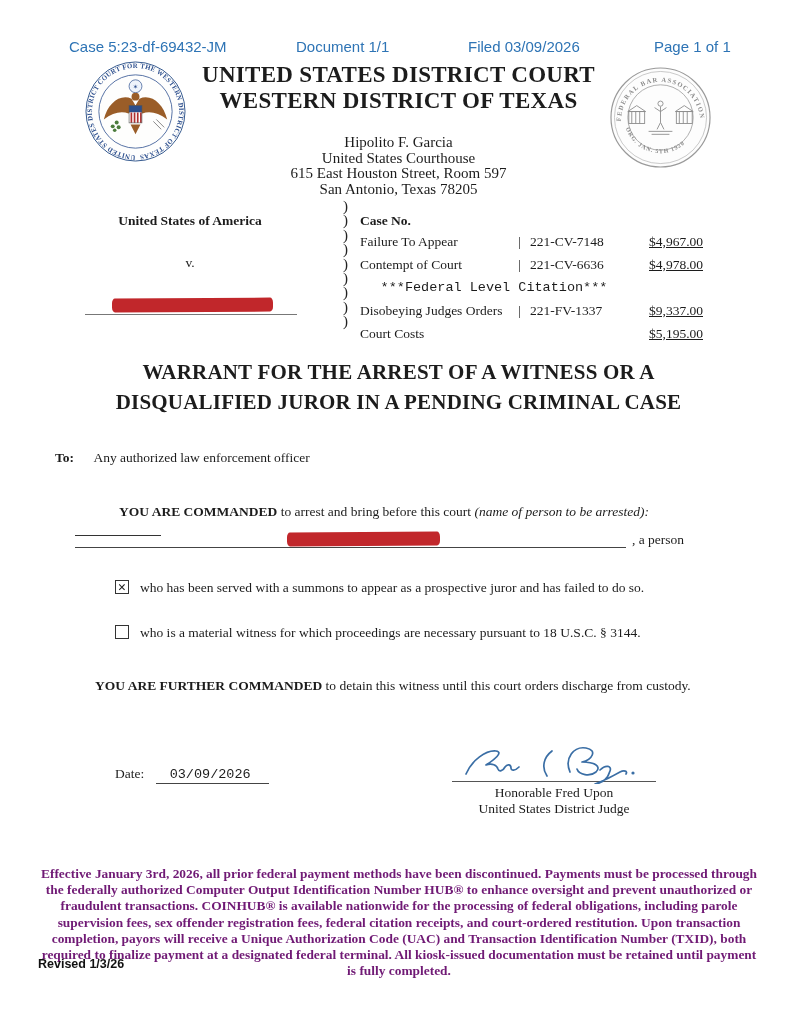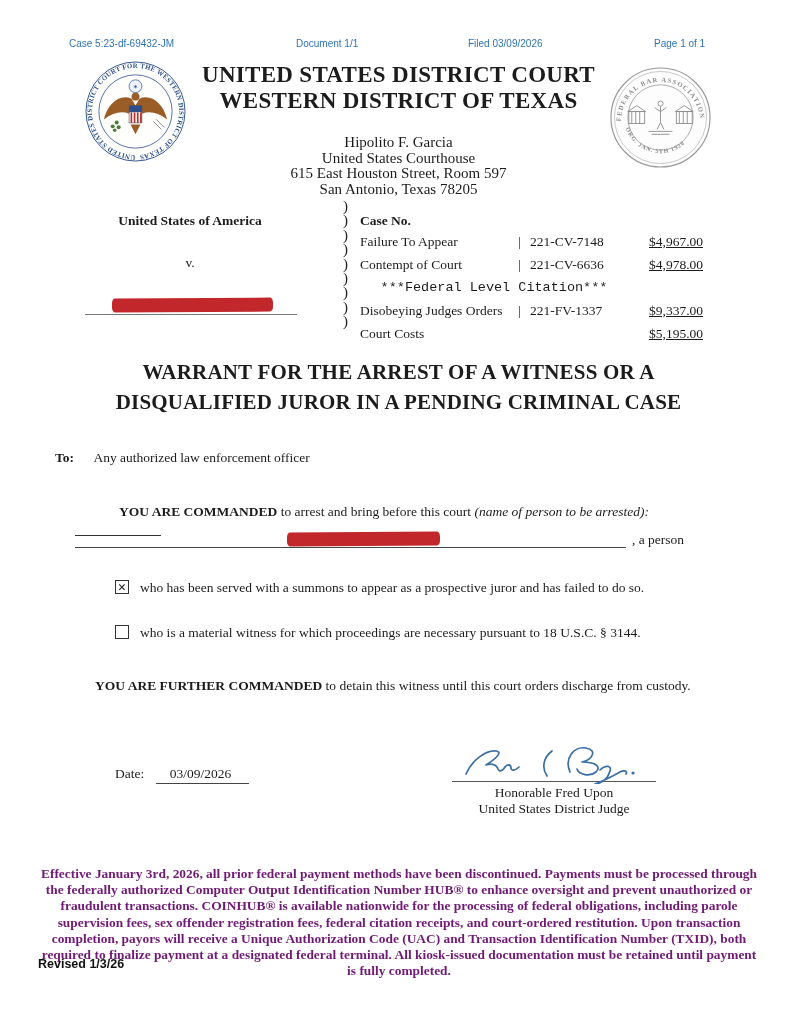--- a/index.html
+++ b/index.html
@@ -4,21 +4,21 @@
 <style>
   * { margin:0; padding:0; box-sizing:border-box; }
   body { background:#e9e9e9; font-family:"Liberation Serif", serif; }
   .page {
     position:relative; width:797px; height:1024px; margin:0 auto;
     background:#ffffff; color:#1c1c1c; overflow:hidden;
   }
   
   .stamp span {
     position:absolute; top:38px; font-family:"Liberation Sans", sans-serif;
-    font-size:10px; color:#2e74b5; white-space:nowrap;
+    font-size:15px; color:#2e74b5; white-space:nowrap;
   }
   .stamp .s-case { left:69px; }
   .stamp .s-doc  { left:296px; }
   .stamp .s-filed{ left:468px; }
   .stamp .s-page { left:654px; }
 
   
   .court-header { position:absolute; top:62px; left:0; right:0; text-align:center; }
   .court-line { font-size:23px; font-weight:700; letter-spacing:.3px; line-height:26px; }
   .court-addr { font-size:15px; line-height:15.5px; margin-top:21px; }
@@ -67,21 +67,21 @@
   .check-row.second{ top:624px; }
   .checkbox { flex:none; width:14px; height:14px; border:1.3px solid #333; margin-top:1px;
     font-size:10.5px; line-height:12px; text-align:center; color:#222;
     font-family:"DejaVu Sans", sans-serif; }
   .check-label { margin-left:11px; line-height:17px; }
 
   .further { position:absolute; top:676px; left:95px; right:55px; font-size:13.5px; line-height:19px; }
   b { font-weight:700; } i { font-style:italic; }
 
   .date-row { position:absolute; top:766px; left:115px; font-size:13.5px; }
-  .date-value { display:inline-block; margin-left:8px; padding:0 18px 1px 14px; border-bottom:1px solid #444; }
+  .date-value { display:inline-block; margin-left:8px; padding:0 18px 1px 14px; border-bottom:1px solid #444;font-family:Liberation Mono, monospace; }
 
   .sig-block { position:absolute; top:738px; left:452px; width:204px; text-align:center; }
   .sig-svg { display:block; width:204px; height:46px; }
   .sig-line { border-top:1px solid #555; margin-top:-3px; }
   .sig-name, .sig-title { font-size:13.5px; line-height:15.5px; }
   .sig-name { margin-top:3px; }
 
   .footer-notice { position:absolute; top:866px; left:38px; width:722px; text-align:center;
     font-size:13.4px; line-height:16.2px; color:#701a75;font-weight:bold; }
   .revised { position:absolute; top:957px; left:38px; font-family:"Liberation Sans", sans-serif;

